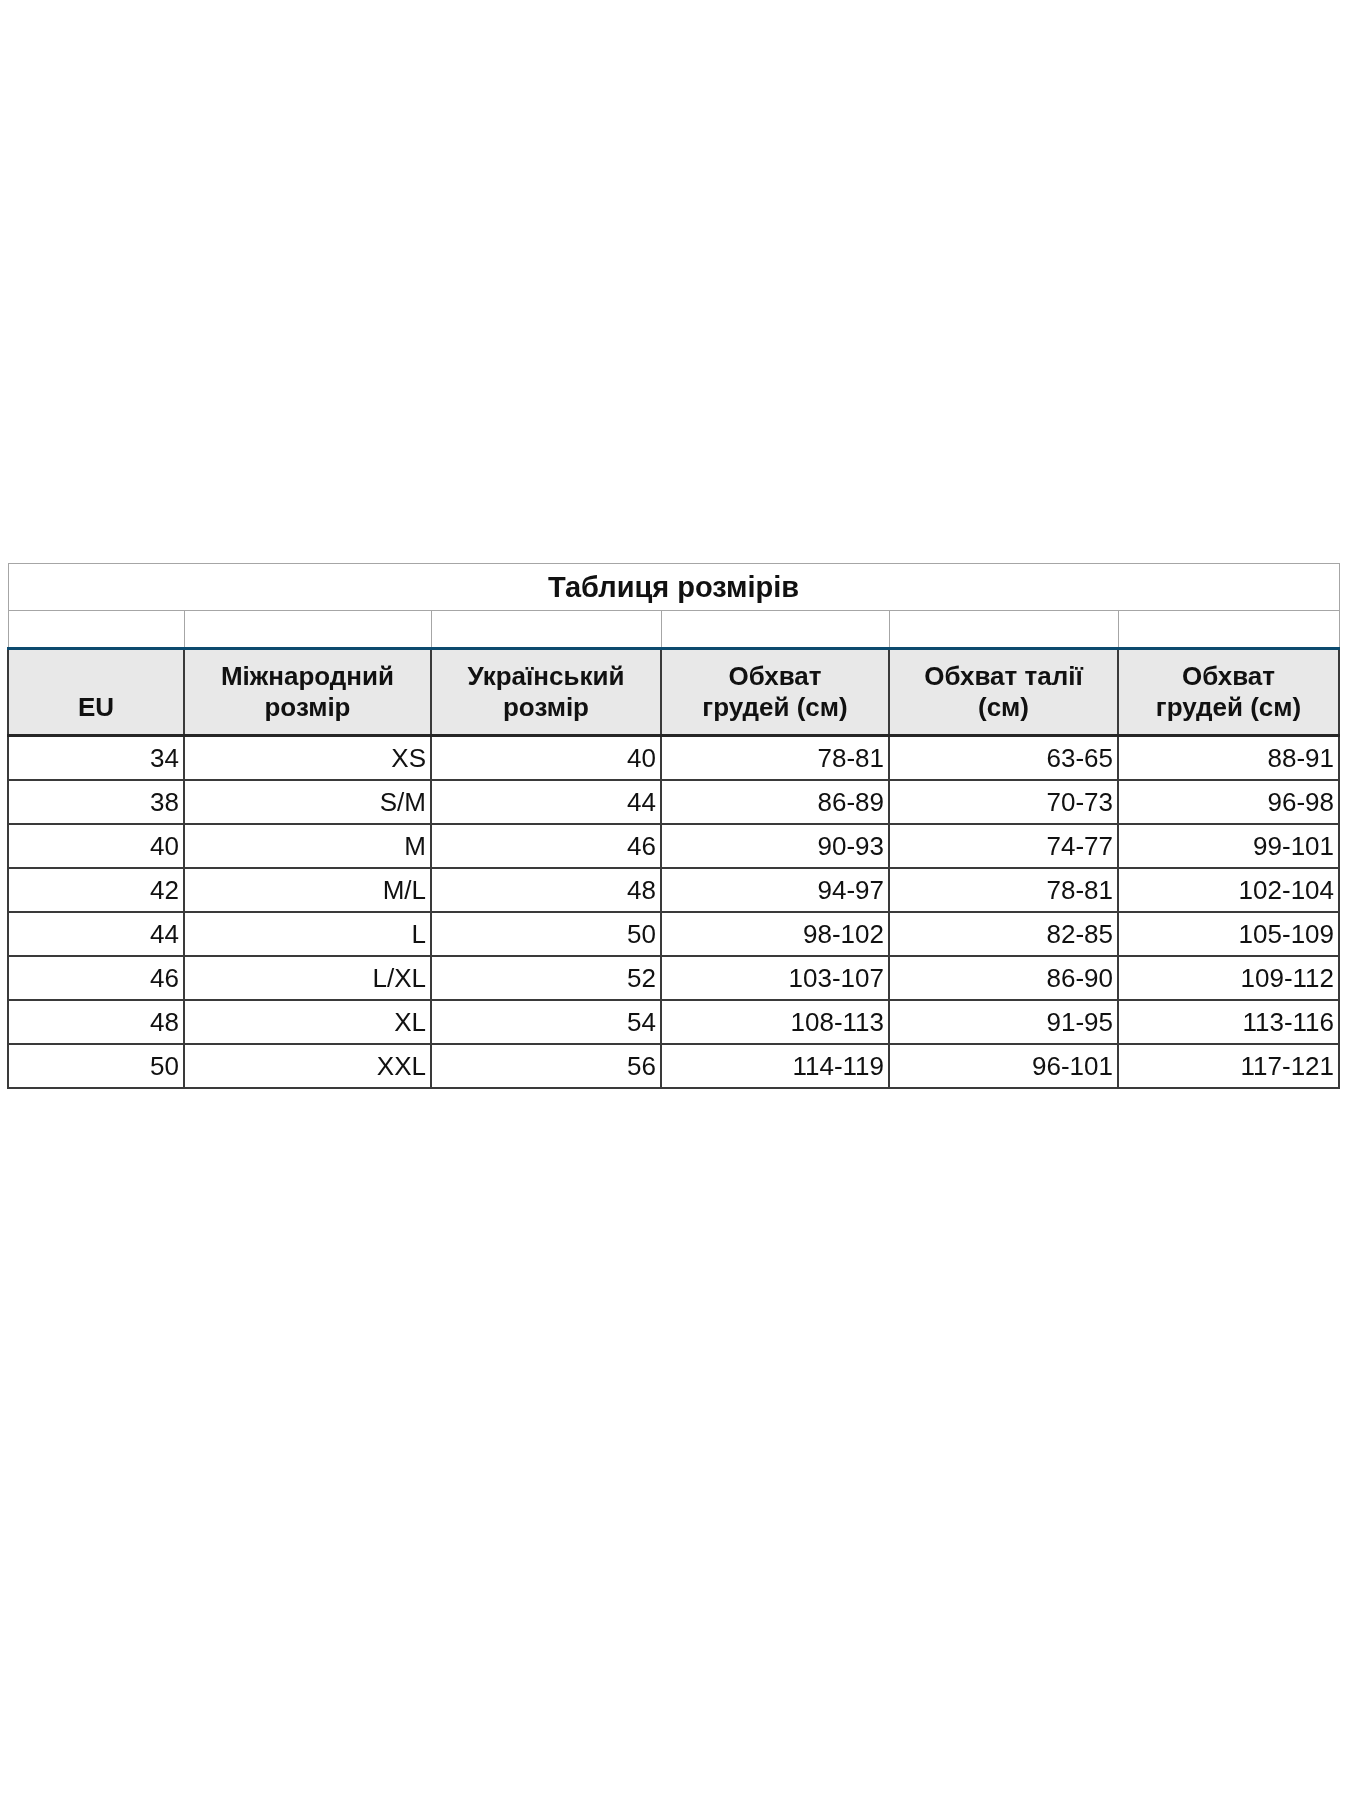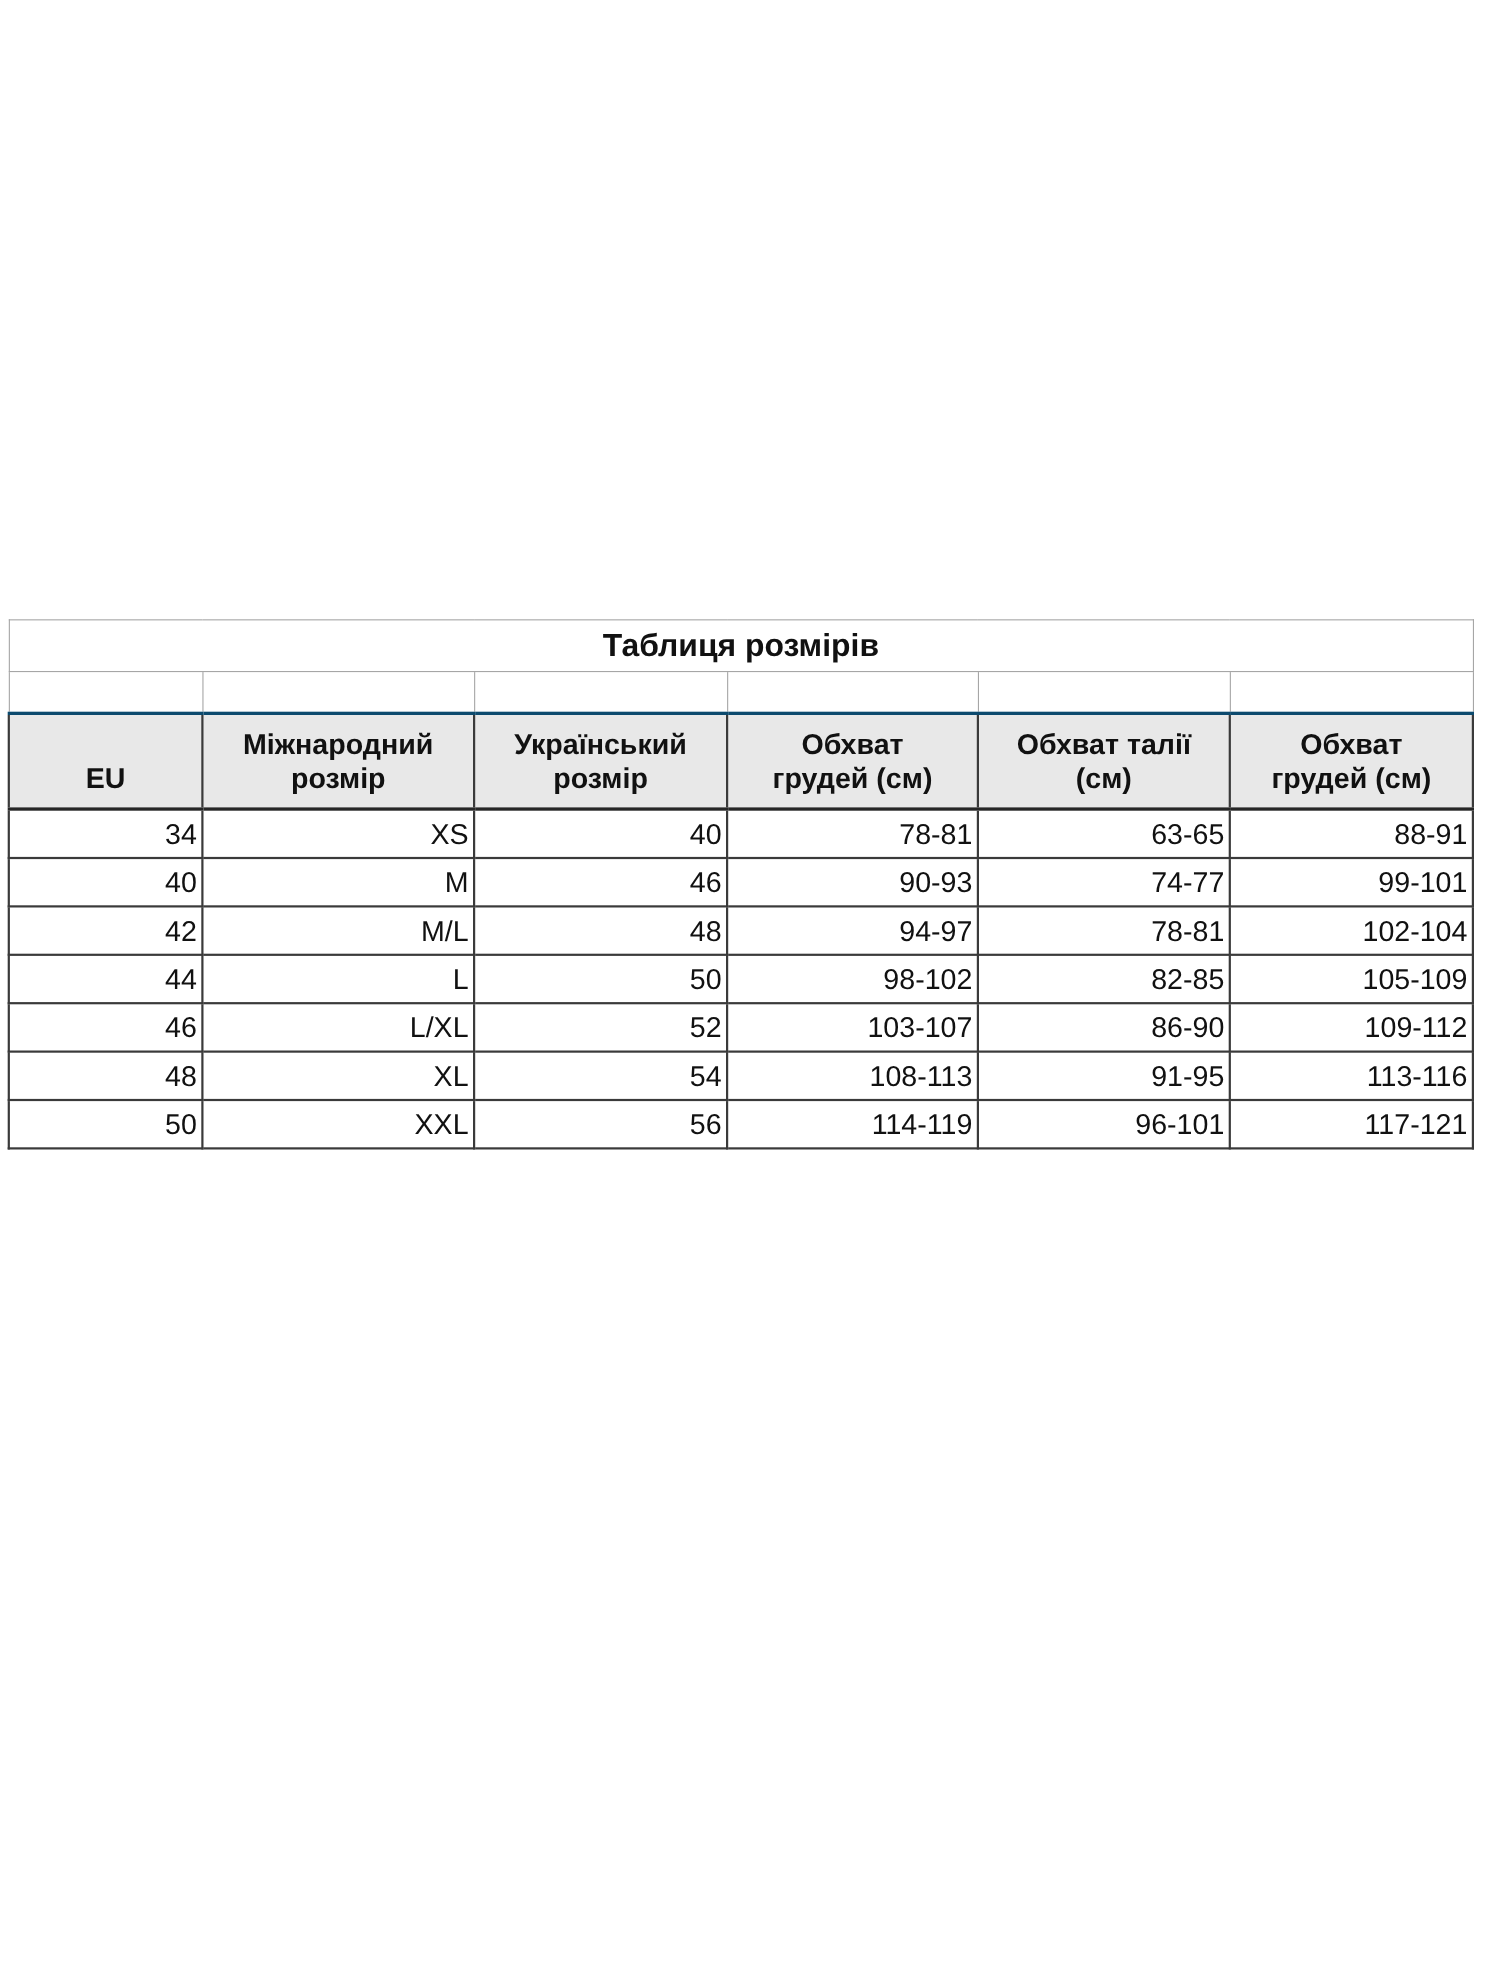--- a/index.html
+++ b/index.html
@@ -136,20 +136,28 @@
 
     <tr class="data-row">
       <td>34</td>
       <td>XS</td>
       <td>40</td>
       <td>78-81</td>
       <td>63-65</td>
       <td>88-91</td>
     </tr>
     <tr class="data-row">
+      <td>38</td>
+      <td>S/M</td>
+      <td>44</td>
+      <td>86-89</td>
+      <td>70-73</td>
+      <td>96-98</td>
+    </tr>
+    <tr class="data-row">
       <td>40</td>
       <td>M</td>
       <td>46</td>
       <td>90-93</td>
       <td>74-77</td>
       <td>99-101</td>
     </tr>
     <tr class="data-row">
       <td>42</td>
       <td>M/L</td>

